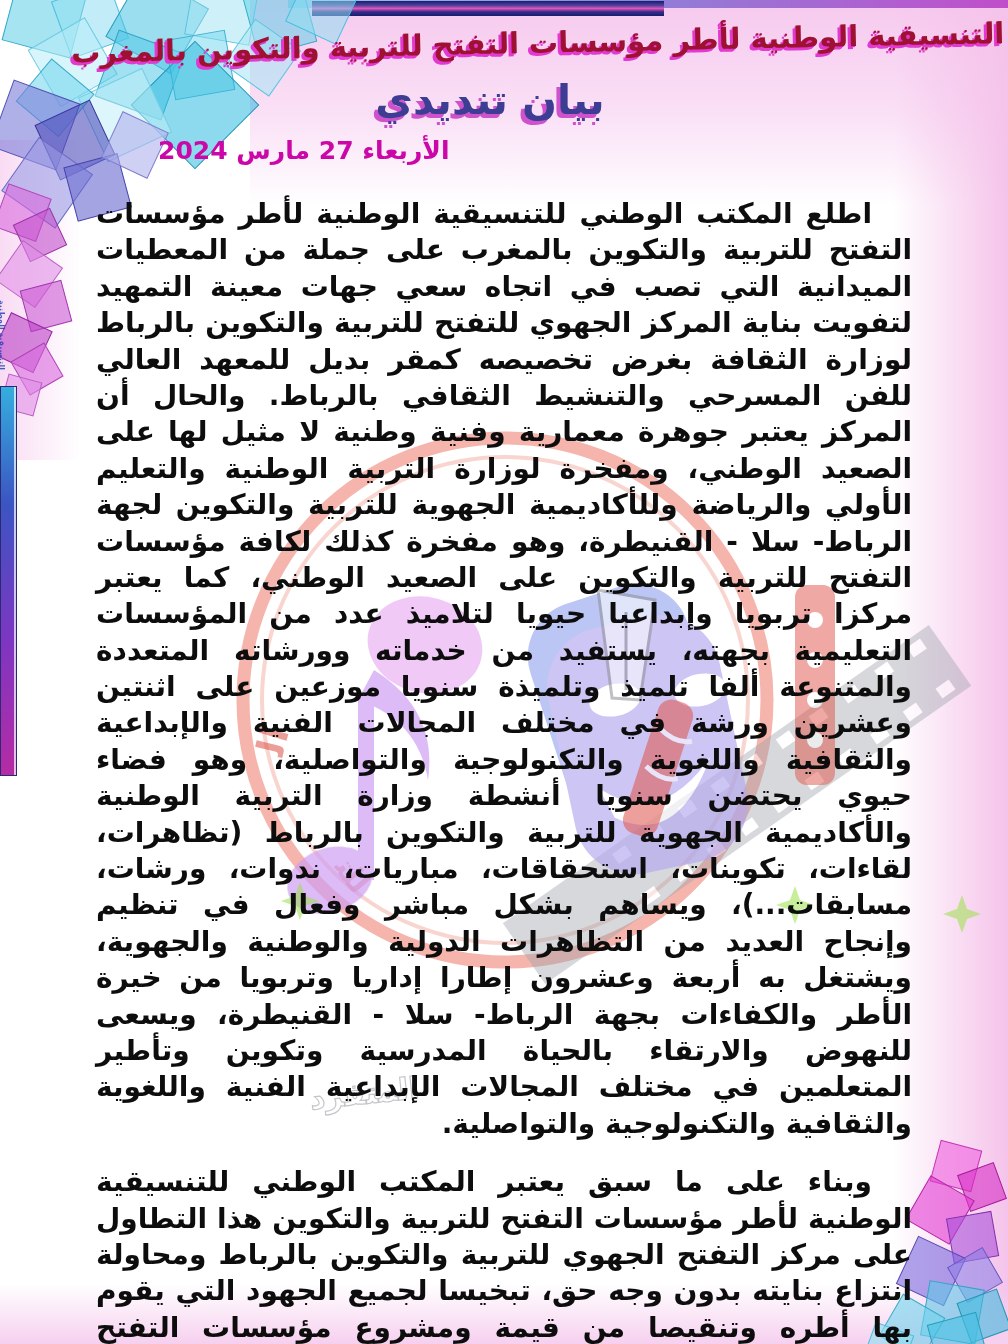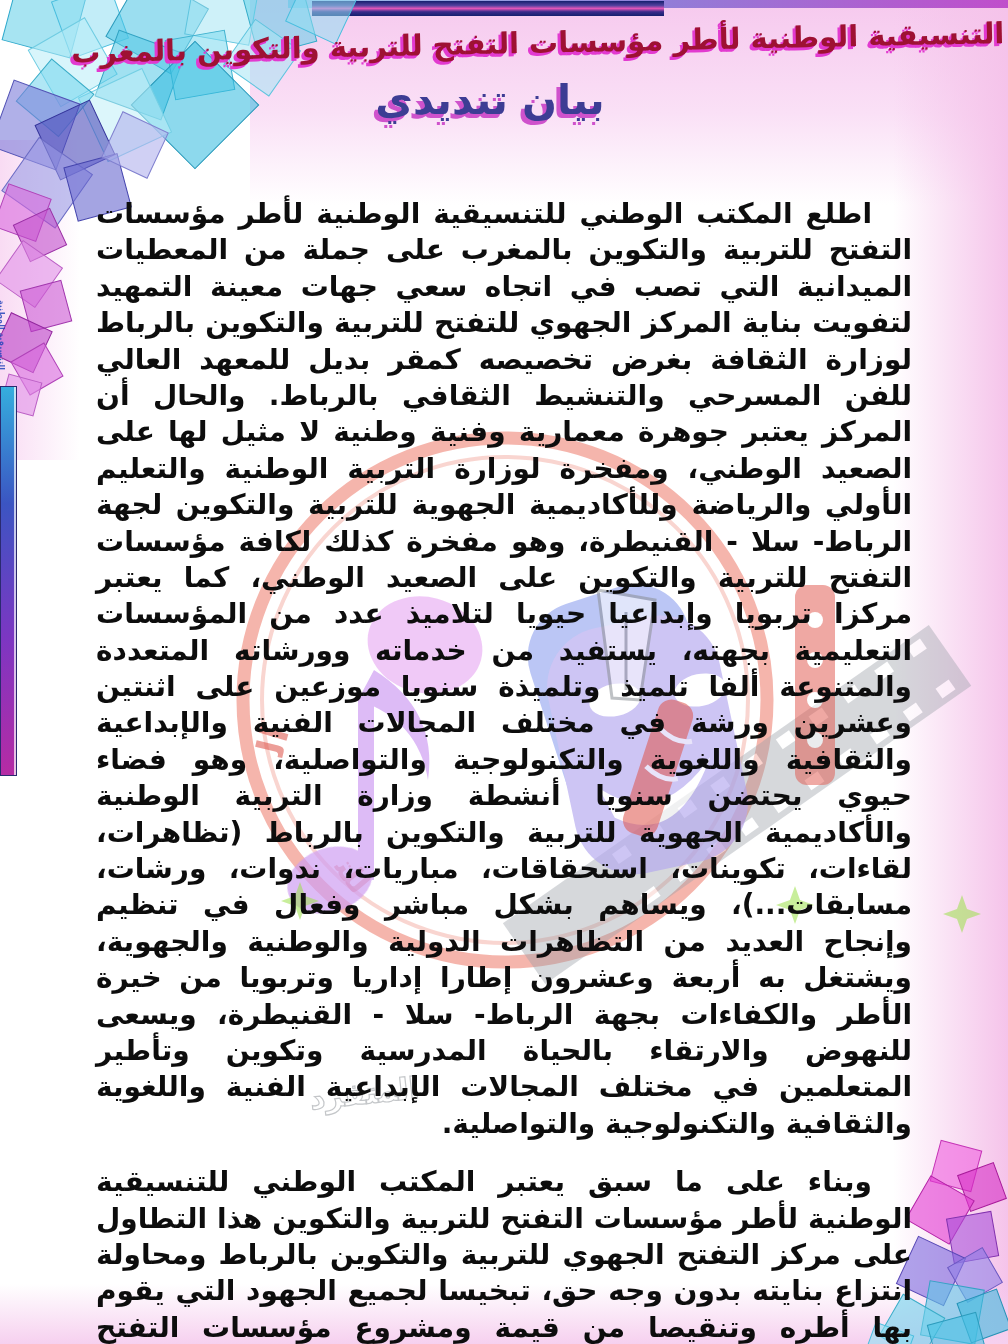--- a/index.html
+++ b/index.html
@@ -188,19 +188,20 @@
 
       <text x="420" y="1098" font-size="30" font-weight="bold" fill="none" stroke="#8a8f94" stroke-width="1.2" opacity="0.5" transform="rotate(-6 420 1098)">المتفرد</text>
     </g>
   </svg>
 
   <div class="layer z2" id="left-rod"></div>
   <div class="layer z2" id="left-micro">التنسيقية الوطنية</div>
 
   <div class="layer z3" id="org-title">التنسيقية الوطنية لأطر مؤسسات التفتح للتربية والتكوين بالمغرب</div>
   <div class="layer z3" id="statement-title">بيان تنديدي</div>
+  <div class="layer z3" id="date-line">الأربعاء 27 مارس 2024</div>
 
   <div class="layer" id="body-text">
     <p>اطلع المكتب الوطني للتنسيقية الوطنية لأطر مؤسسات التفتح للتربية والتكوين بالمغرب على جملة من المعطيات الميدانية التي تصب في اتجاه سعي جهات معينة التمهيد لتفويت بناية المركز الجهوي للتفتح للتربية والتكوين بالرباط لوزارة الثقافة بغرض تخصيصه كمقر بديل للمعهد العالي للفن المسرحي والتنشيط الثقافي بالرباط. والحال أن المركز يعتبر جوهرة معمارية وفنية وطنية لا مثيل لها على الصعيد الوطني، ومفخرة لوزارة التربية الوطنية والتعليم الأولي والرياضة وللأكاديمية الجهوية للتربية والتكوين لجهة الرباط- سلا - القنيطرة، وهو مفخرة كذلك لكافة مؤسسات التفتح للتربية والتكوين على الصعيد الوطني، كما يعتبر مركزا تربويا وإبداعيا حيويا لتلاميذ عدد من المؤسسات التعليمية بجهته، يستفيد من خدماته وورشاته المتعددة والمتنوعة ألفا تلميذ وتلميذة سنويا موزعين على اثنتين وعشرين ورشة في مختلف المجالات الفنية والإبداعية والثقافية واللغوية والتكنولوجية والتواصلية، وهو فضاء حيوي يحتضن سنويا أنشطة وزارة التربية الوطنية والأكاديمية الجهوية للتربية والتكوين بالرباط (تظاهرات، لقاءات، تكوينات، استحقاقات، مباريات، ندوات، ورشات، مسابقات...)، ويساهم بشكل مباشر وفعال في تنظيم وإنجاح العديد من التظاهرات الدولية والوطنية والجهوية، ويشتغل به أربعة وعشرون إطارا إداريا وتربويا من خيرة الأطر والكفاءات بجهة الرباط- سلا - القنيطرة، ويسعى للنهوض والارتقاء بالحياة المدرسية وتكوين وتأطير المتعلمين في مختلف المجالات الإبداعية الفنية واللغوية والثقافية والتكنولوجية والتواصلية.</p>
     <p>وبناء على ما سبق يعتبر المكتب الوطني للتنسيقية الوطنية لأطر مؤسسات التفتح للتربية والتكوين هذا التطاول على مركز التفتح الجهوي للتربية والتكوين بالرباط ومحاولة انتزاع بنايته بدون وجه حق، تبخيسا لجميع الجهود التي يقوم بها أطره وتنقيصا من قيمة ومشروع مؤسسات التفتح بالمغرب وعطائها على مدى عشر سنوات من العمل التربوي والإبداعي الجاد. كما يعتبر المكتب الوطني أن السماح بتفويت هذا المركز يتنافى كليا وقطعيا مع تصور وزارة التربية الوطنية وسعيها لتنزيل خارطة الطريق 2022‏-‏2026 الرامية للرفع من عدد المستفيدين من أنشطة التفتح وتوسيع قاعدة مؤسسات التفتح. وأن السماح بتفويت المركز الجهوي ينال من دوره المركزي كنموذج مرجعي رائد وقائد لتجربة كل مؤسسات التفتح بالمغرب، ويعتبر هذا التفويت المسمار الأول في نعش الإجهاز التربوي والعقاري على مشروع مؤسسات التفتح بالمغرب وعدد من البنايات التعليمية العريقة التي تشغلها حاليا، ما سيشجع على خطوات أخرى مماثلة مستقبلا بأقاليم أخرى.</p>
   </div>
 
 </div>
 
 </body></html>

